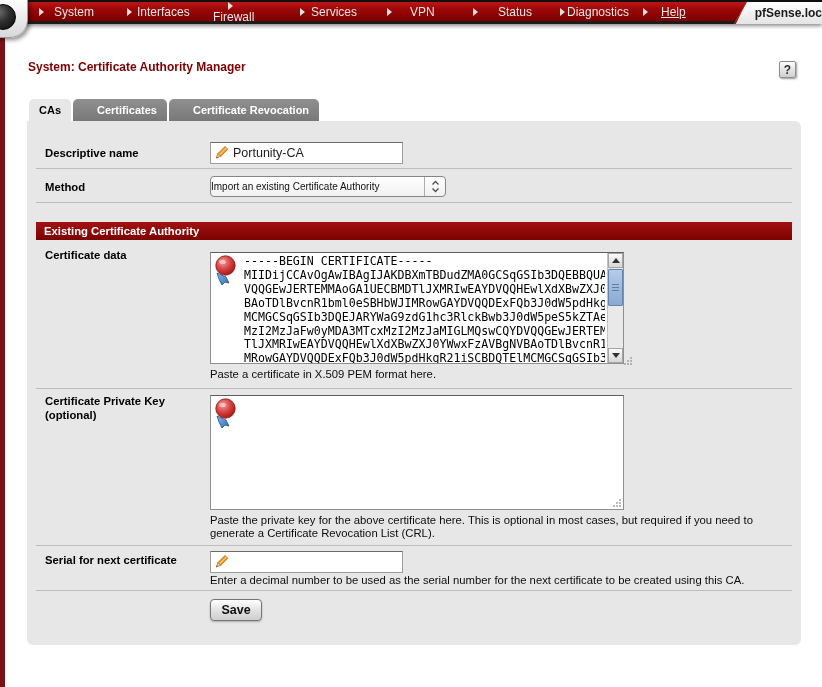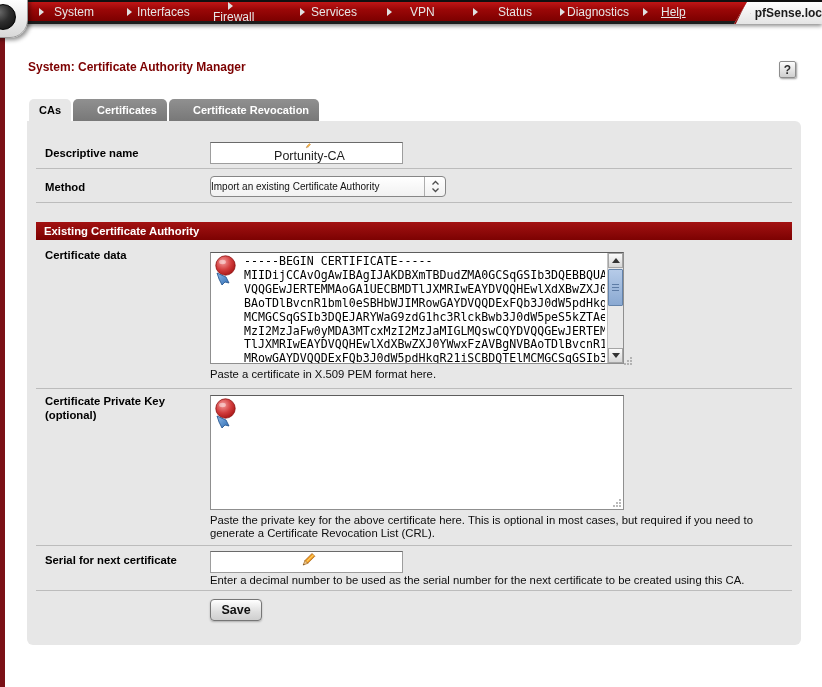--- a/index.html
+++ b/index.html
@@ -120,21 +120,21 @@
     background:linear-gradient(#a31212,#7c0202);
     color:#ffffff; font-size:11.3px; font-weight:bold;
     line-height:18px; padding-left:8px;
   }
 
   
   .text-input {
     position:absolute; width:193px; height:22px;
     background:#ffffff;
     border:1px solid #9d9d9d; border-top-color:#6a6a6a;
-    display:flex; align-items:center; padding-left:2px;flex-direction:column;
+    display:flex; align-items:center; padding-left:2px;
   }
   .text-input .val { font-size:12.5px; color:#1d1d1d; margin-left:4px; }
 
   .select {
     position:absolute; left:183px; top:55px; width:236px; height:21px;
     background:linear-gradient(#ffffff,#f1f1f1);
     border:1px solid #868686; border-radius:4px;
     display:flex; align-items:center; cursor:pointer;
   }
   .select .sel-val { font-size:10px; color:#111; padding-left:0; flex:1; white-space:nowrap; overflow:hidden; }

